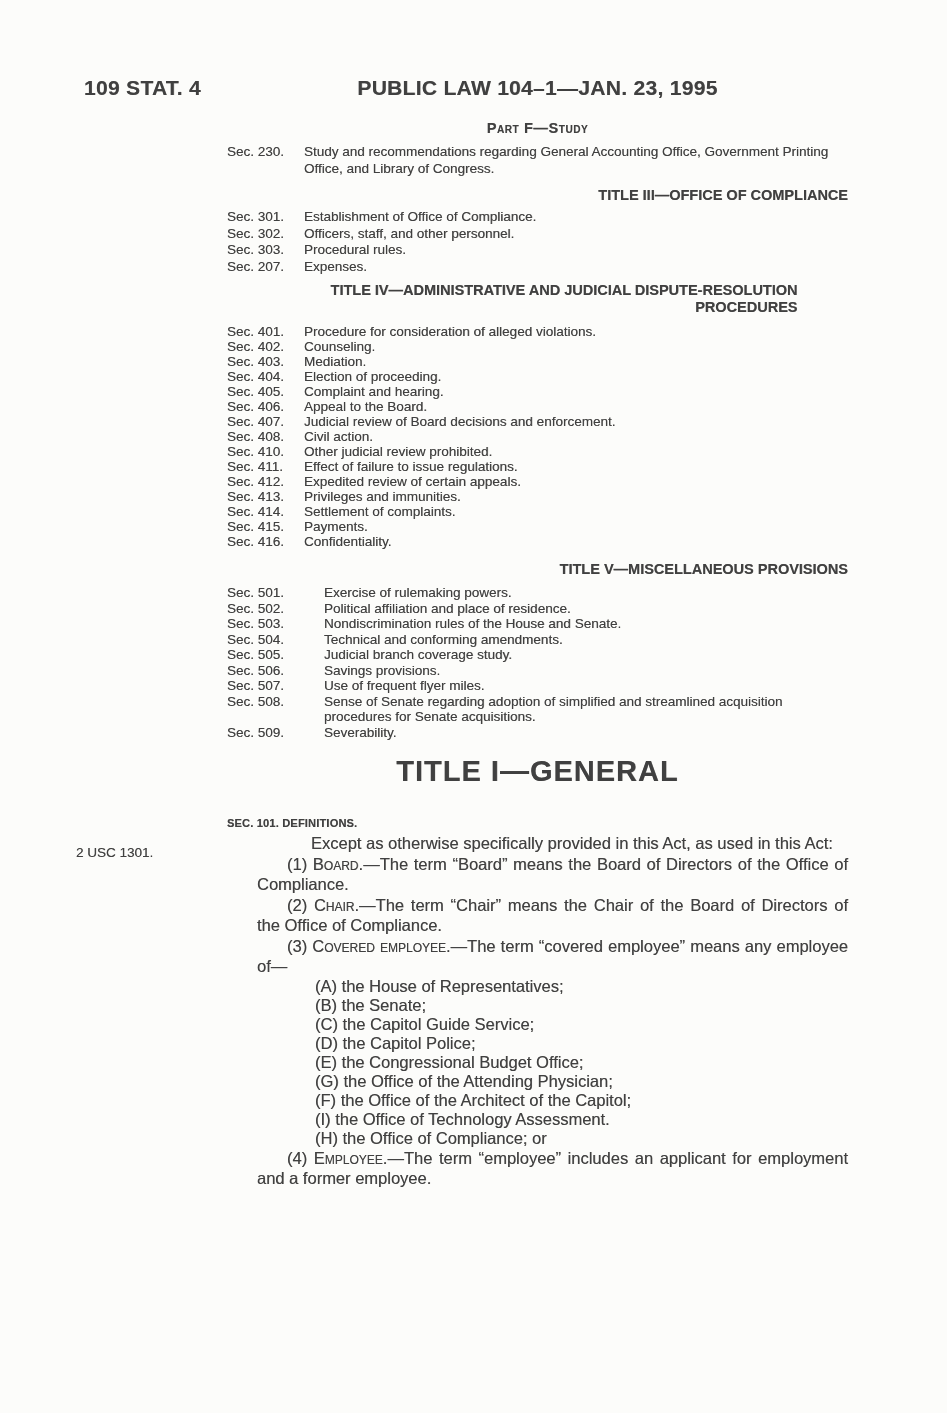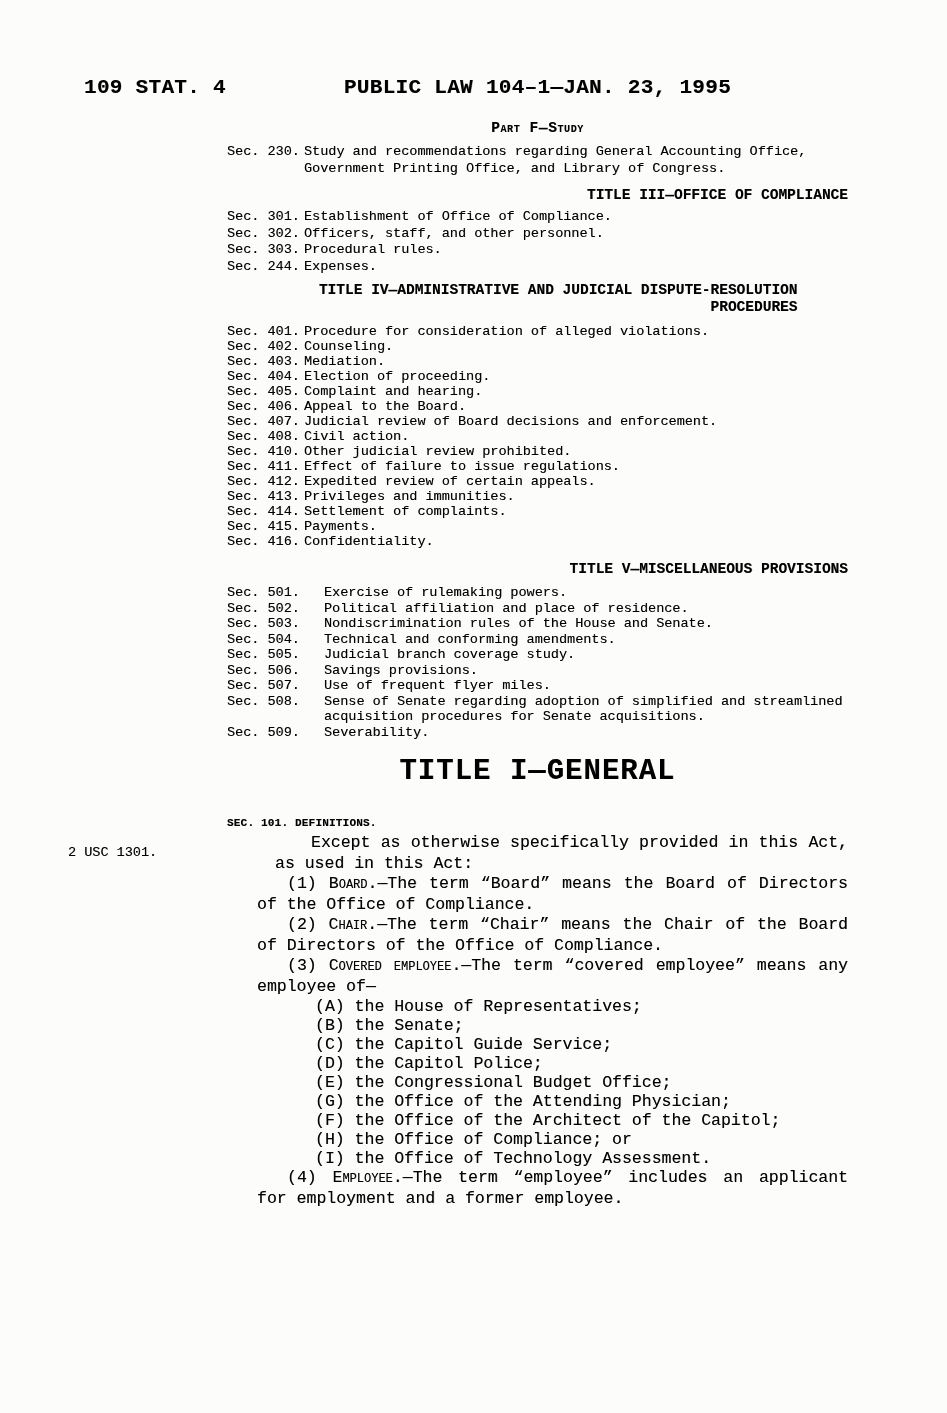--- a/index.html
+++ b/index.html
@@ -1,20 +1,20 @@
 <!DOCTYPE html>
 <html><head>
 <meta charset="utf-8">
 <style>
   * { margin:0; padding:0; box-sizing:border-box; }
   html,body { background:#fcfcfa; }
   .page {
     position:relative; width:947px; height:1413px;
-    background:#fcfcfa; color:#000000; overflow:hidden;
-    font-family:Liberation Mono, monospace;
+    background:#fcfcfa; color:#404040; overflow:hidden;
+    font-family:Liberation Sans, sans-serif;
     text-shadow:0.3px 0.3px 0.35px rgba(30,26,22,0.45);
   }
   
   .stat-num {
     position:absolute; left:84px; top:76px;
     font-size:21px; font-weight:700; letter-spacing:0.3px;
   }
   .law-title {
     position:absolute; left:227px; top:76px; width:621px;
     text-align:center; font-size:21px; font-weight:700; letter-spacing:0.3px;
@@ -54,21 +54,21 @@
     margin-top:29px; font-weight:700; font-size:11px; letter-spacing:0.2px;
   }
   .bodytext { font-size:16.5px; line-height:20.5px; text-align:justify; }
   .intro { margin-top:4px; text-indent:36px;margin-left:48px; }
   .def   { padding-left:30px; text-indent:30px; }
   .sc    { font-variant:small-caps; }
   .sub-item {
     margin-left:88px; font-size:16.5px; line-height:19px; text-align:left;
   }
   .sidenote {
-    position:absolute; left:68px; top:845px; font-size:13.5px;
+    position:absolute; left:76px; top:845px; font-size:13.5px;
   }
 </style>
 </head>
 <body>
 
 <div class="page">
 
   <div class="stat-num">109 STAT. 4</div>
   <div class="law-title">PUBLIC LAW 104–1—JAN. 23, 1995</div>
 
@@ -94,21 +94,21 @@
       </div>
       <div class="toc-entry">
         <span class="toc-num">Sec. 302.</span>
         <span class="toc-text">Officers, staff, and other personnel.</span>
       </div>
       <div class="toc-entry">
         <span class="toc-num">Sec. 303.</span>
         <span class="toc-text">Procedural rules.</span>
       </div>
       <div class="toc-entry">
-        <span class="toc-num">Sec. 244.</span>
+        <span class="toc-num">Sec. 207.</span>
         <span class="toc-text">Expenses.</span>
       </div>
     </div>
 
     <div class="title-heading th-iv">TITLE IV—ADMINISTRATIVE AND JUDICIAL DISPUTE-RESOLUTION PROCEDURES</div>
 
     <div class="toc toc-iv">
       <div class="toc-entry">
         <span class="toc-num">Sec. 401.</span>
         <span class="toc-text">Procedure for consideration of alleged violations.</span>
@@ -224,19 +224,19 @@
 
     <p class="bodytext def"><span>(3)</span> <span class="sc">Covered employee.</span><span>—The term “covered employee” means any employee of—</span></p>
 
     <p class="sub-item">(A) the House of Representatives;</p>
     <p class="sub-item">(B) the Senate;</p>
     <p class="sub-item">(C) the Capitol Guide Service;</p>
     <p class="sub-item">(D) the Capitol Police;</p>
     <p class="sub-item">(E) the Congressional Budget Office;</p>
     <p class="sub-item">(G) the Office of the Attending Physician;</p>
     <p class="sub-item">(F) the Office of the Architect of the Capitol;</p>
+    <p class="sub-item">(I) the Office of Technology Assessment.</p>
     <p class="sub-item">(H) the Office of Compliance; or</p>
-    <p class="sub-item">(I) the Office of Technology Assessment.</p>
 
     <p class="bodytext def"><span>(4)</span> <span class="sc">Employee.</span><span>—The term “employee” includes an applicant for employment and a former employee.</span></p>
 
   </div>
 </div>
 
 </body></html>

